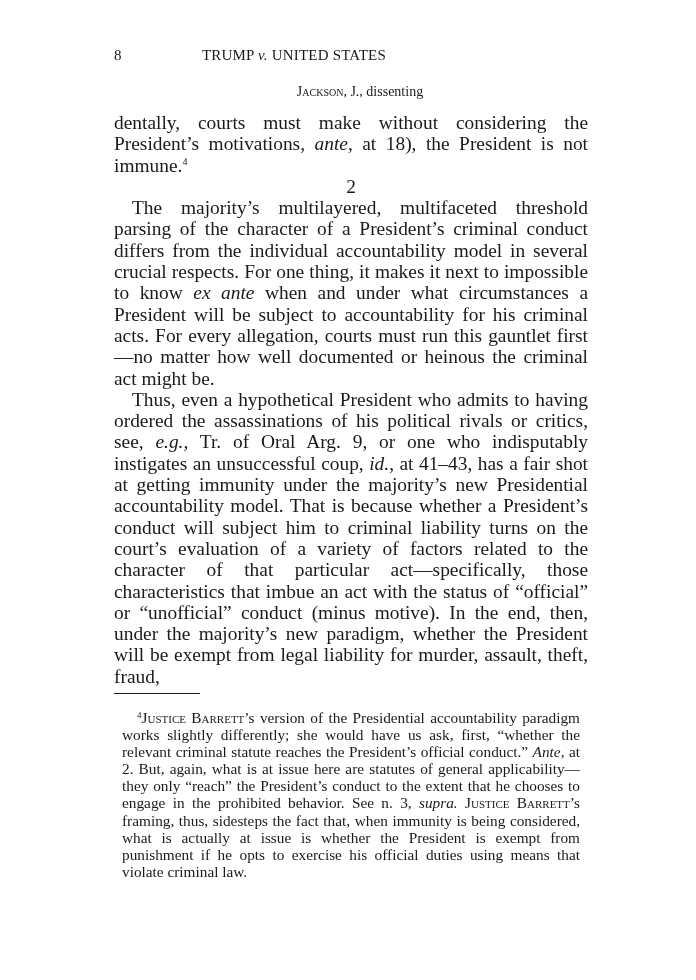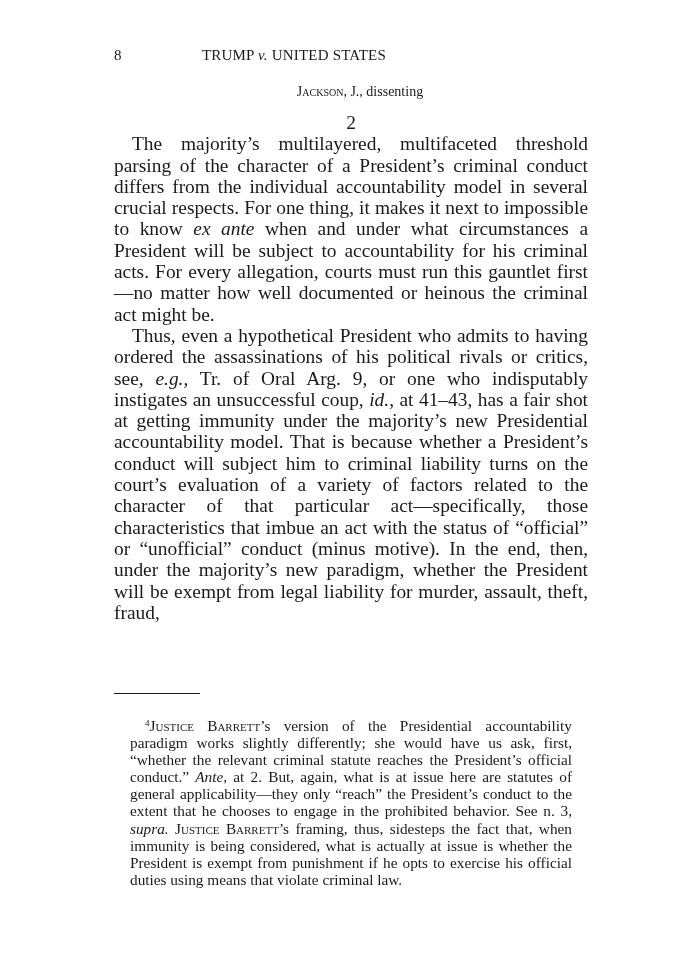--- a/index.html
+++ b/index.html
@@ -9,32 +9,33 @@
   .running-head { position: absolute; left: 0; width: 588px; top: 47px; text-align: center; font-size: 15px; letter-spacing: 0.2px; }
   .opinion-head { position: absolute; left: 0; width: 696px; top: 84px; text-align: center; font-size: 14px; padding-left: 12px; }
   .sc { font-variant: small-caps; }
   .body { position: absolute; left: 114px; width: 474px; top: 112px; font-size: 19.4px; line-height: 21.3px; text-align: justify; }
   .body p { margin: 0; text-indent: 18px; }
   .body p.cont { text-indent: 0; }
   .section-num { text-align: center; margin: 11px 0 3px 0; text-indent: 0 !important; }
   sup { font-size: 10px; vertical-align: 7px; line-height: 0; }
   .rule { position: absolute; left: 114px; top: 693px; width: 86px; height: 1px; background: #1a1a1a; }
   .footnote { position: absolute; left: 114px; width: 474px; top: 701px; font-size: 15.3px; line-height: 17.1px; text-align: justify; }
-  .footnote p { margin: 16px; text-indent: 15px; }
+  .footnote p { margin: 8px; text-indent: 15px; }
   .footnote sup { font-size: 9px; vertical-align: 5px; }
   em { font-style: italic; }
 </style>
 </head>
 <body>
 
 <div class="page-number">8</div>
 <div class="running-head"><span>TRUMP </span><em>v.</em><span> UNITED STATES</span></div>
 <div class="opinion-head"><span class="sc">Jackson</span><span>, J., dissenting</span></div>
 
 <div class="body">
+  <p class="cont"><span>dentally, courts must make without considering the President’s motivations, </span><em>ante,</em><span> at 18), the President is not immune.</span><sup>4</sup></p>
   <p class="section-num">2</p>
   <p><span>The majority’s multilayered, multifaceted threshold parsing of the character of a President’s criminal conduct differs from the individual accountability model in several crucial respects.  For one thing, it makes it next to impossible to know </span><em>ex ante</em><span> when and under what circumstances a President will be subject to accountability for his criminal acts.  For every allegation, courts must run this gauntlet first—no matter how well documented or heinous the criminal act might be.</span></p>
   <p><span>Thus, even a hypothetical President who admits to having ordered the assassinations of his political rivals or critics, see, </span><em>e.g.,</em><span> Tr. of Oral Arg. 9, or one who indisputably instigates an unsuccessful coup, </span><em>id.</em><span>, at 41–43, has a fair shot at getting immunity under the majority’s new Presidential accountability model.  That is because whether a President’s conduct will subject him to criminal liability turns on the court’s evaluation of a variety of factors related to the character of that particular act—specifically, those characteristics that imbue an act with the status of “official” or “unofficial” conduct (minus motive).  In the end, then, under the majority’s new paradigm, whether the President will be exempt from legal liability for murder, assault, theft, fraud,</span></p>
 </div>
 
 <div class="rule"></div>
 
 <div class="footnote">
   <p><sup>4</sup><span class="sc">Justice Barrett</span><span>’s version of the Presidential accountability paradigm works slightly differently; she would have us ask, first, “whether the relevant criminal statute reaches the President’s official conduct.” </span><em>Ante,</em><span> at 2.  But, again, what is at issue here are statutes of general applicability—they only “reach” the President’s conduct to the extent that he chooses to engage in the prohibited behavior.  See n. 3, </span><em>supra.</em><span>  </span><span class="sc">Justice Barrett</span><span>’s framing, thus, sidesteps the fact that, when immunity is being considered, what is actually at issue is whether the President is exempt from punishment if he opts to exercise his official duties using means that violate criminal law.</span></p>
 </div>

